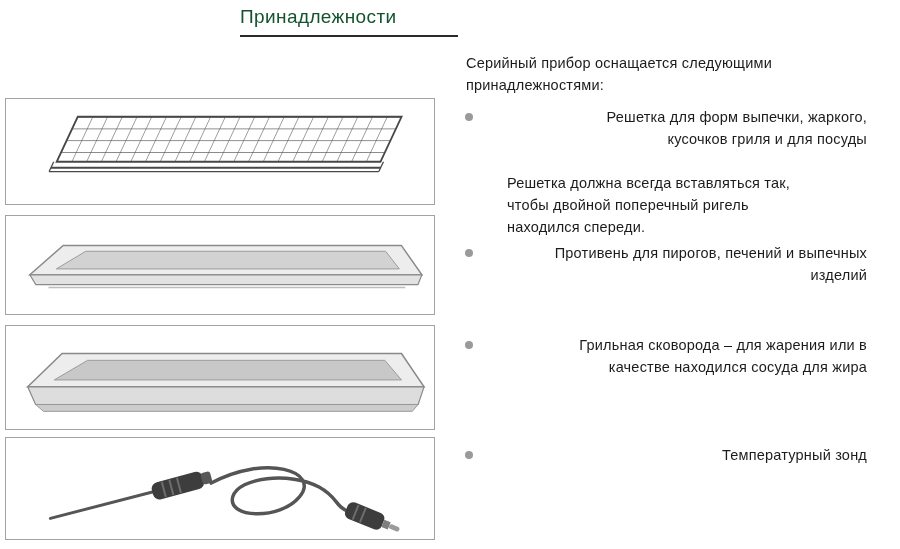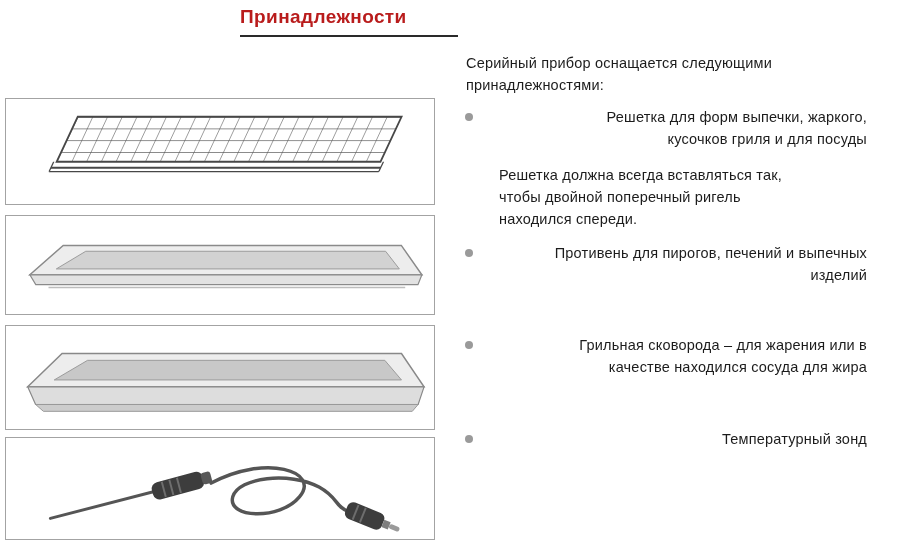--- a/index.html
+++ b/index.html
@@ -12,23 +12,23 @@
     color: #1c1c1c;
     overflow: hidden;
   }
   .title {
     position: absolute;
     left: 240px;
     top: 6px;
     width: 218px;
     margin: 0;
     font-size: 19px;
-    font-weight: bold;
+    font-weight: normal;
     letter-spacing: 0.4px;
-    color: #b91c1c;
+    color: #14532d;
     border-bottom: 2px solid #2a2a2a;
     padding-bottom: 7px;
   }
   .figbox {
     position: absolute;
     left: 5px;
     width: 430px;
     border: 1px solid #a3a3a3;
     background: #ffffff;
     box-sizing: border-box;
@@ -54,21 +54,21 @@
   .bullet {
     position: absolute;
     left: 3px;
     top: 7px;
     width: 8px;
     height: 8px;
     border-radius: 50%;
     background: #9a9a9a;
   }
   .itext { margin: 0 0 0 37px; }
-  .note { position: absolute; left: 37px; margin: 0; width: 360px; }
+  .note { position: absolute; left: 37px; margin: 8px; width: 360px; }
 </style>
 </head>
 <body>
 
 <div class="page">
 
   <h1 class="title">Принадлежности</h1>
 
   <div class="figbox" id="fig0">
     <svg viewBox="0 0 430 107" xmlns="http://www.w3.org/2000/svg">
@@ -146,20 +146,20 @@
       <p class="itext prewrap">Противень для пирогов, печений и выпечных
 изделий</p>
     </div>
 
     <div class="bullet-item" style="top:286px">
       <span class="bullet"></span>
       <p class="itext prewrap">Грильная сковорода  – для жарения или в
 качестве находился сосуда для жира</p>
     </div>
 
-    <div class="bullet-item" style="top:380px">
+    <div class="bullet-item" style="top:396px">
       <span class="bullet"></span>
       <p class="itext prewrap">Температурный зонд</p>
     </div>
 
   </div>
 
 </div>
 
 </body></html>

